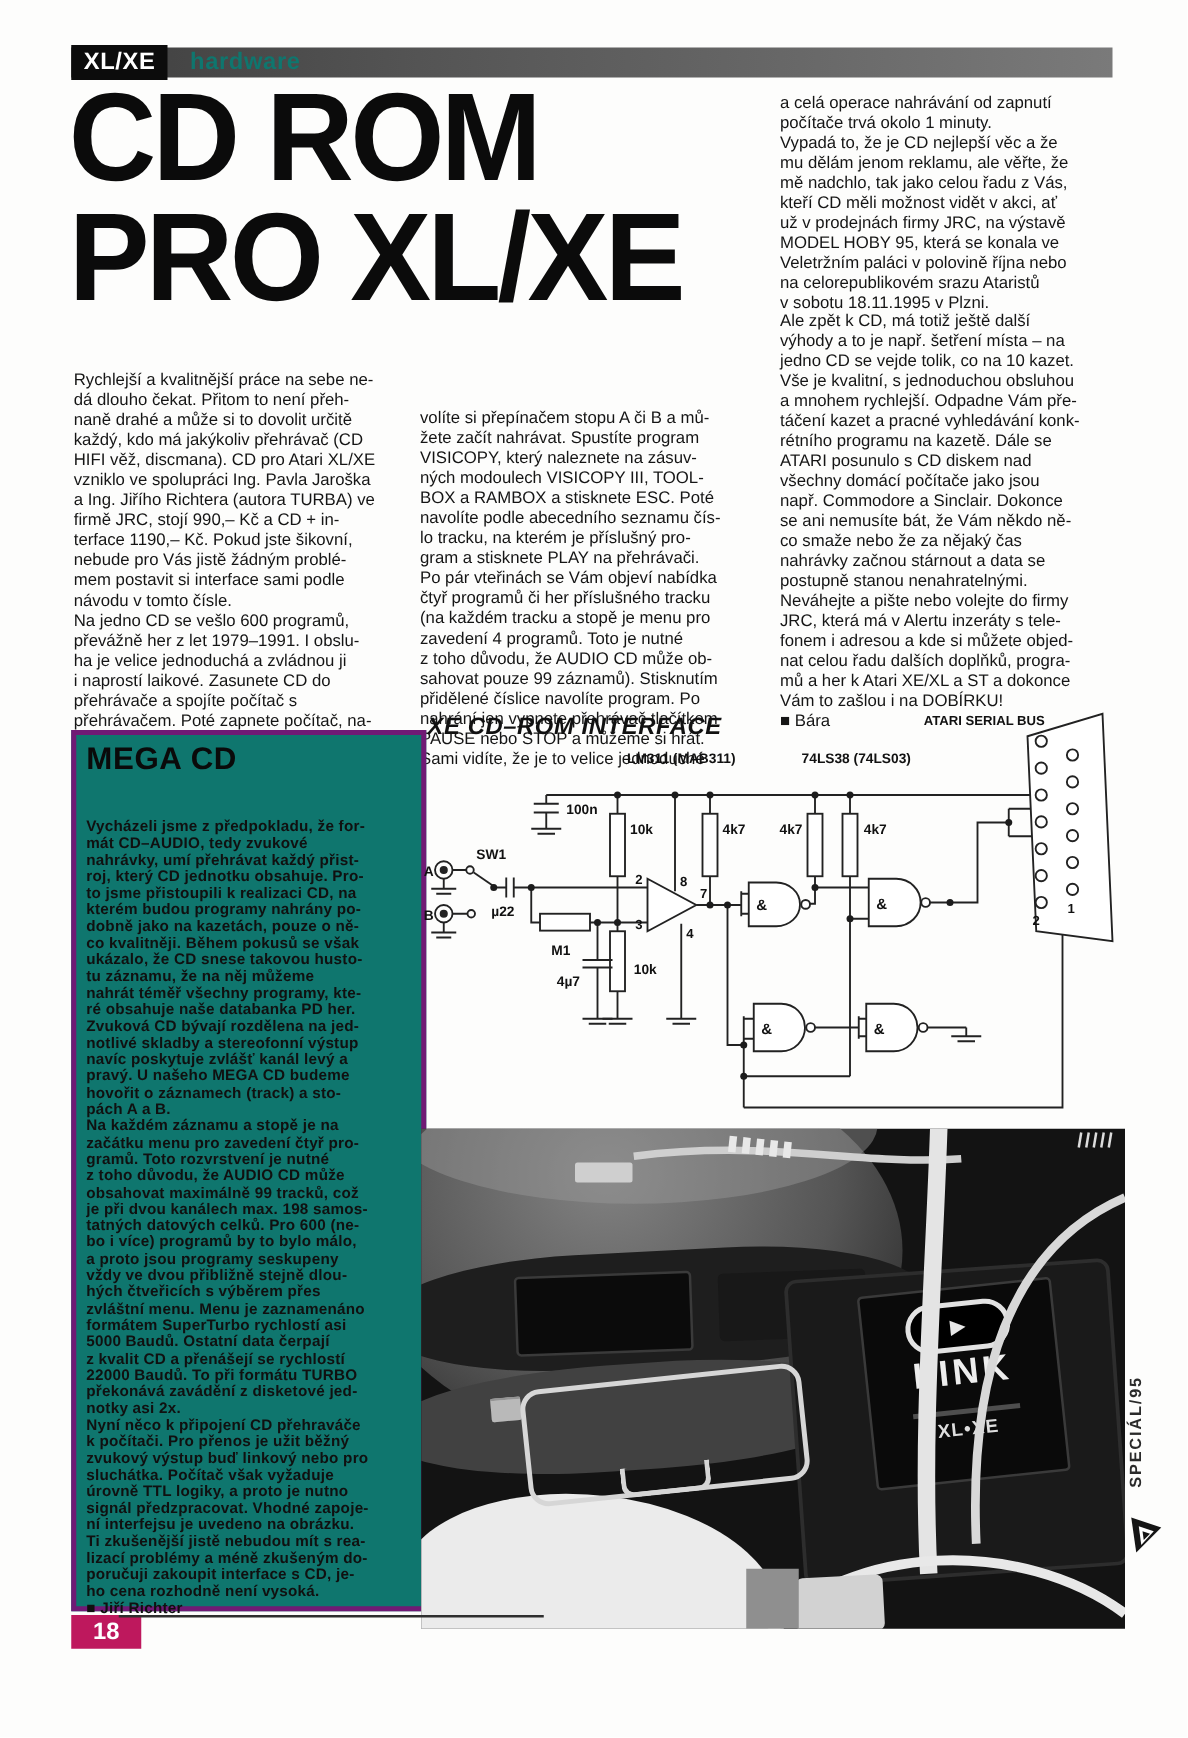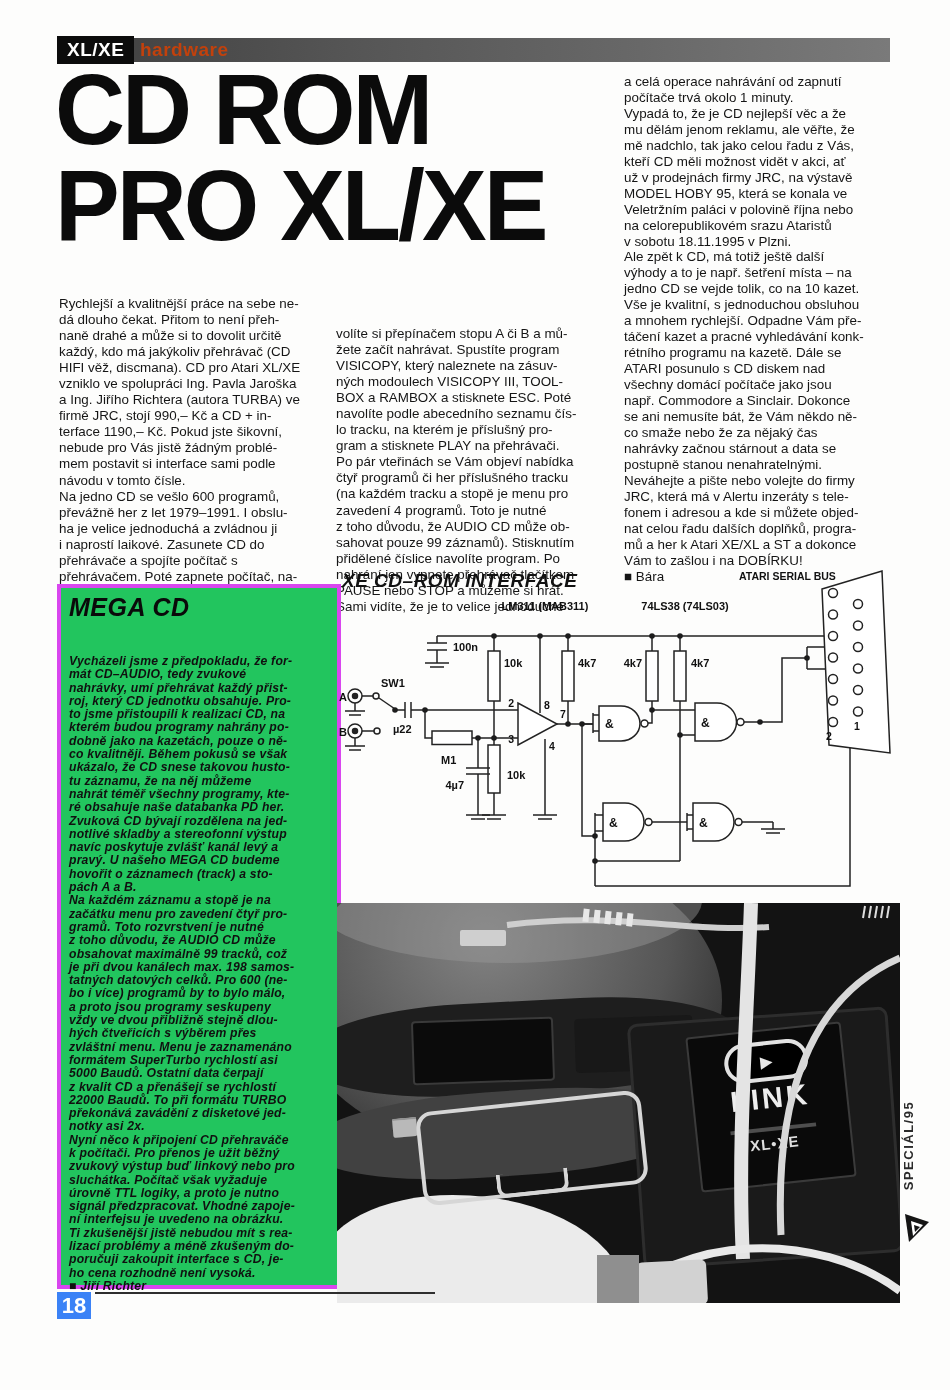--- a/index.html
+++ b/index.html
@@ -3,32 +3,32 @@
 <meta charset="utf-8">
 <style>
   html,body{margin:0;padding:0;background:#ffffff;}
   .page{position:relative;width:950px;height:1390px;background:#fdfdfc;overflow:hidden;
         font-family:"Liberation Sans",sans-serif;color:#111;}
   
   .section-bar{position:absolute;left:57px;top:38px;width:833px;height:24px;
                background:linear-gradient(90deg,#3f3f3f,#555 35%,#686868 70%,#7a7a7a);}
   .section-tag{position:absolute;left:57px;top:36px;height:28px;background:#0c0c0c;color:#fff;
                font-weight:bold;font-size:19px;display:flex;align-items:center;padding:0 10px;letter-spacing:.5px;}
-  .section-cat{position:absolute;left:140px;top:38px;color:#c2410c;font-weight:bold;font-size:19px;line-height:24px;letter-spacing:.5px;}
+  .section-cat{position:absolute;left:152px;top:38px;color:#0f766e;font-weight:bold;font-size:19px;line-height:24px;letter-spacing:.5px;}
   
   .big-title{position:absolute;left:55px;top:62px;font-weight:bold;font-size:97px;line-height:93px;
              letter-spacing:-3px;color:#0b0b0b;white-space:pre-line;transform:scaleY(1.03);transform-origin:top left;}
   
   .bodytext{position:absolute;white-space:pre-line;font-size:13.4px;line-height:16.05px;color:#151515;}
   .col1{left:59px;top:296px;width:282px;}
   .col2{left:336px;top:294px;width:284px;margin-top:32px;}
   .col3{left:624px;top:74px;width:282px;line-height:15.95px;}
   
-  .megabox{position:absolute;left:57px;top:584px;width:260px;height:686px;border:4px solid #d946ef;
-           padding:5px 8px 6px 8px;background:#22c55e;font-style:italic;}
+  .megabox{position:absolute;left:57px;top:584px;width:260px;height:686px;border:4px solid #701a75;
+           padding:5px 8px 6px 8px;background:#0f766e;}
   .megabox h2{margin:0 0 4px 0;font-size:25px;letter-spacing:.5px;color:#0a0a0a;}
   .megabody{white-space:pre-line;font-size:12.2px;line-height:13.3px;font-weight:bold;letter-spacing:.2px;color:#101010;margin-top:33px;}
   
   .schematic{position:absolute;left:337px;top:563px;width:563px;height:342px;}
   .schematic text{font-family:"Liberation Sans",sans-serif;}
   
   .photo{position:absolute;left:337px;top:903px;width:563px;height:400px;background:#131313;overflow:hidden;}
   .photo *{position:absolute;}
   .cd-body{left:-45px;top:-55px;width:430px;height:305px;border-radius:50%;
            background:radial-gradient(ellipse at 45% 30%,#828282,#555 55%,#2e2e2e 85%);}
@@ -47,22 +47,22 @@
   .link-panel *{position:static;}
   .logo-oval{width:76px;height:32px;margin:10px auto 2px auto;border:4px solid #e2e2e2;border-radius:20px;background:#000;
              display:flex;align-items:center;justify-content:center;color:#e9e9e9;font-size:16px;}
   .link-word{text-align:center;color:#ededed;font-weight:bold;font-size:29px;letter-spacing:3px;line-height:30px;}
   .tiny-line{width:86px;height:4px;background:#4e4e4e;margin:14px auto 4px auto;}
   .xlxe{text-align:center;color:#dedede;font-weight:bold;font-size:15px;letter-spacing:1px;}
   .keypad{left:82px;top:198px;width:218px;height:86px;border:4px solid #d6d6d6;border-radius:16px;transform:rotate(-6deg);}
   .keypad b{position:absolute;left:70px;bottom:-4px;width:64px;height:20px;border:4px solid #d6d6d6;border-top:none;border-radius:0 0 10px 10px;}
   .cablesvg{left:0;top:0;}
   
-  .pagenum{position:absolute;left:57px;top:1292px;width:34px;height:27px;background:#3b82f6;color:#fff;
-           font-weight:bold;font-size:22px;display:flex;align-items:center;justify-content:center;}
+  .pagenum{position:absolute;left:57px;top:1292px;width:56px;height:27px;background:#be185d;color:#fff;
+           font-weight:bold;font-size:19px;display:flex;align-items:center;justify-content:center;}
   .footer-rule{position:absolute;left:95px;top:1292px;width:340px;height:2px;background:#2e2e2e;}
   
   .spine-text{position:absolute;left:838px;top:1138px;width:140px;text-align:center;
               transform:rotate(-90deg);font-size:13px;font-weight:bold;letter-spacing:1.5px;color:#2a2a2a;}
   .spine-logo{position:absolute;left:903px;top:1212px;}
 </style>
 </head>
 <body>
 
 <div class="page">

